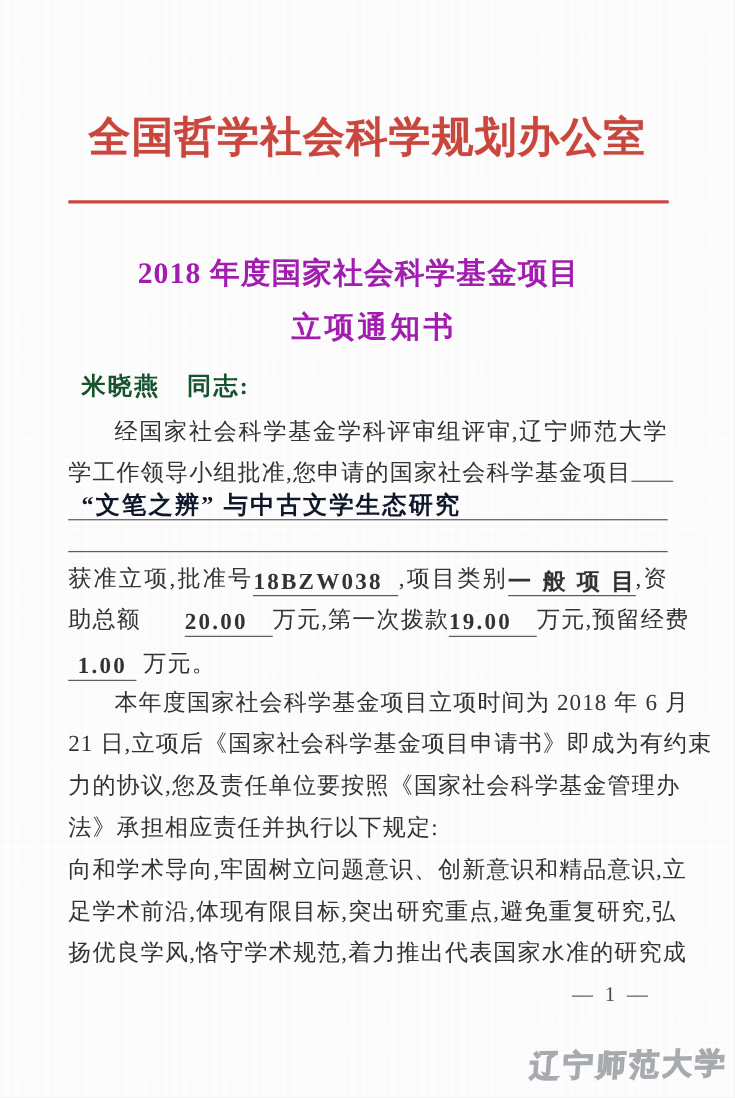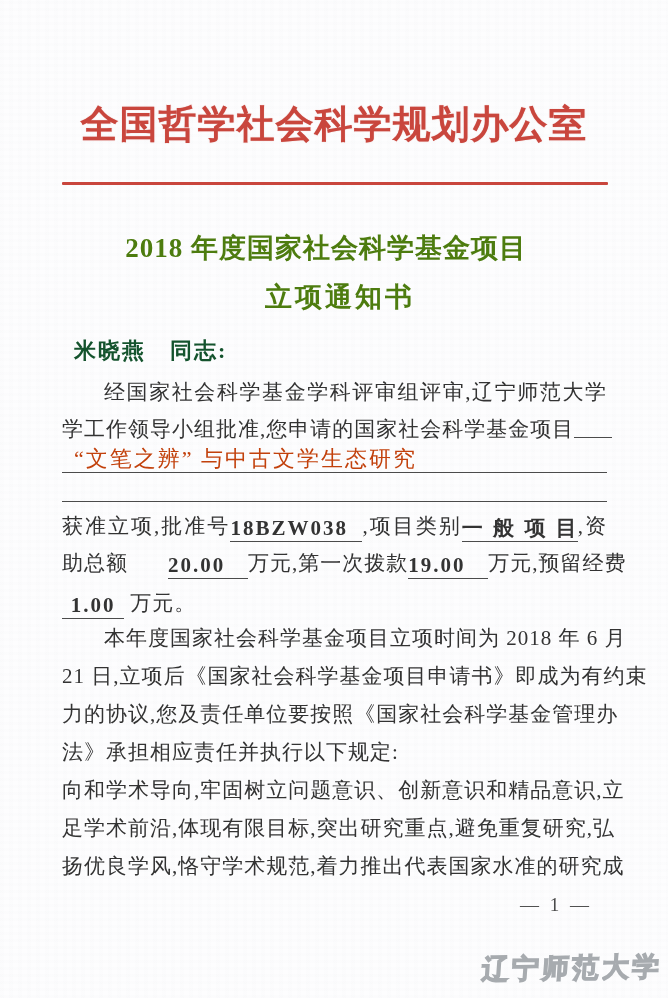--- a/index.html
+++ b/index.html
@@ -28,21 +28,21 @@
     color:#c9463d;
     text-shadow:0 0 1px rgba(201,70,61,0.45);
     white-space:nowrap;
   }
   .red-rule{
     position:absolute;top:182px;left:62px;width:546px;height:3px;
     background:#c9463d;border-radius:1px;
   }
   .doc-title{
     position:absolute;top:230px;left:0;right:16px;
-    text-align:center;font-weight:bold;color:#4d7c0f;
+    text-align:center;font-weight:bold;color:#a21caf;
   }
   .doc-title .t1{font-size:27px;letter-spacing:1px;}
   .doc-title .t2{font-size:27px;letter-spacing:3px;margin-top:13px;margin-left:28px;}
   .salutation{
     position:absolute;top:336px;left:74px;
     font-size:22px;font-weight:bold;letter-spacing:2px;color:#14532d;
   }
   .salutation .name{margin-right:24px;}
   .body{
     position:absolute;top:374px;left:62px;width:545px;
@@ -58,22 +58,22 @@
   }
   .fill.bold{font-weight:bold;}
   .fill.num{letter-spacing:2px;font-weight:bold;}
   .short-blank{
     display:inline-block;width:38px;border-bottom:1.5px solid #4b4b4b;
     height:18px;vertical-align:-2px;
   }
   .proj-line{
     height:24px;line-height:22px;
     border-bottom:1.5px solid #4b4b4b;
-    font-weight:normal;letter-spacing:2px;
-    padding-left:12px;font-size:22px;color:#c2410c;
+    font-weight:bold;letter-spacing:2px;
+    padding-left:12px;font-size:22px;color:#0f172a;
     white-space:nowrap;
   }
   .empty-line{
     height:28px;border-bottom:1.5px solid #4b4b4b;
   }
   .g5{margin-top:6px;}
   .page-number{
     position:absolute;top:894px;right:76px;
     font-size:19px;letter-spacing:3px;color:#4a4a4a;white-space:nowrap;
   }

